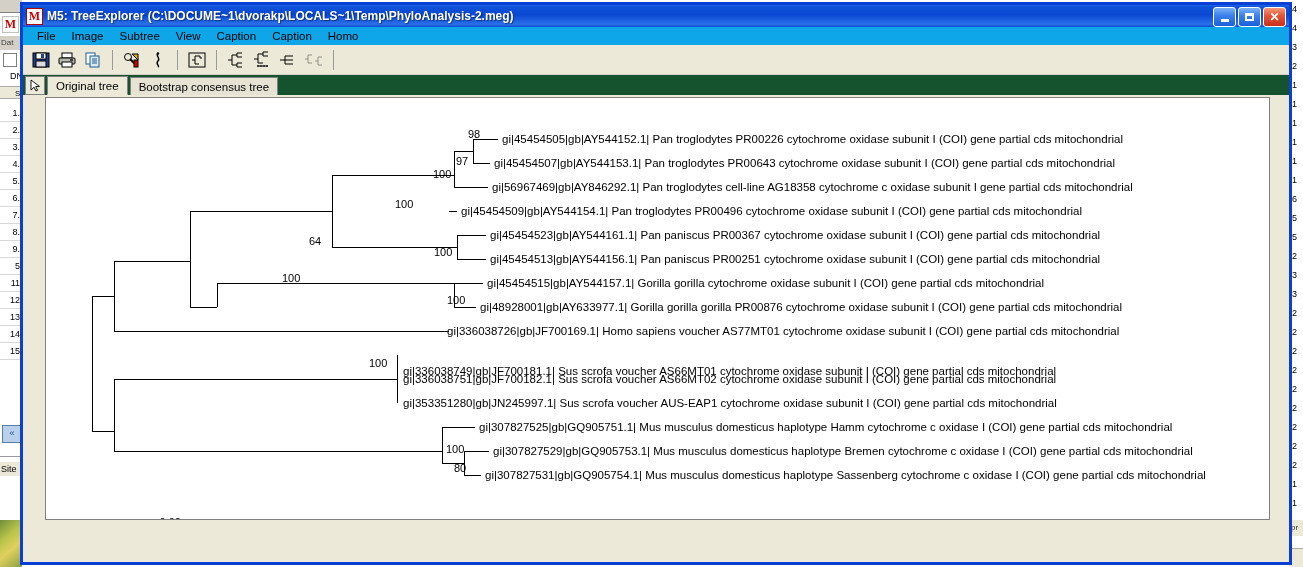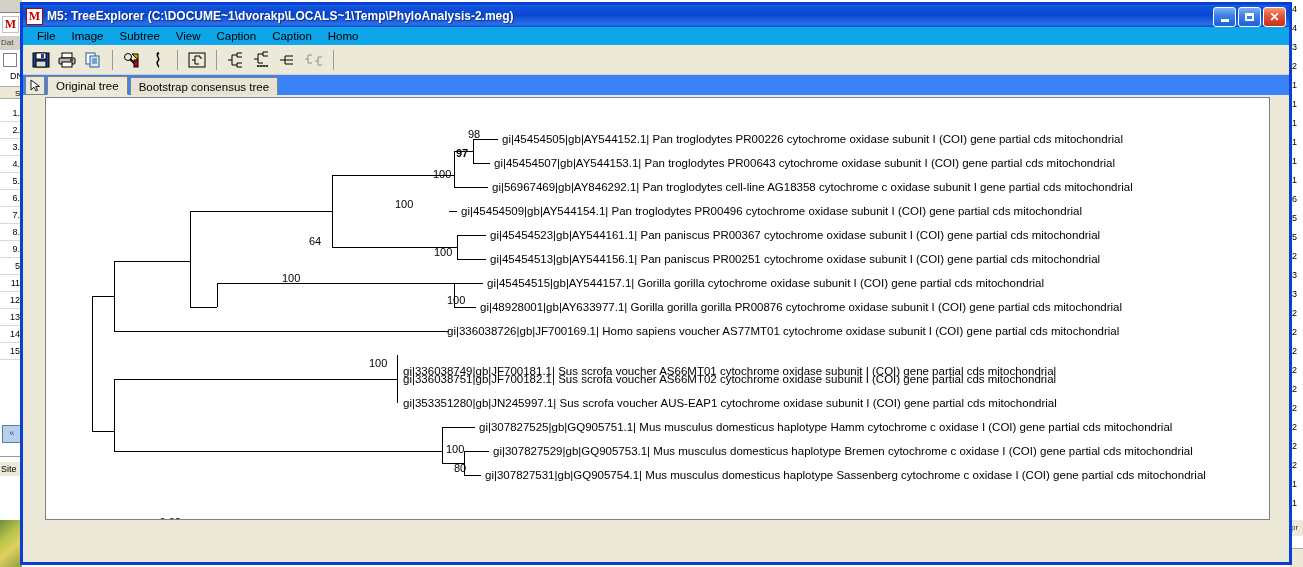--- a/index.html
+++ b/index.html
@@ -67,21 +67,21 @@
   #titlebar .tb-btn .maxglyph{width:9px;height:8px;border:2px solid #fff;border-top-width:3px;box-sizing:border-box;}
 
   #menubar{height:18px;background:#0ea5e9;display:flex;align-items:center;padding-left:6px;border-bottom:1px solid #ece9d8;}
   #menubar .mi{font-size:11.5px;color:#000;padding:1px 8px;white-space:nowrap;}
 
   #toolbar{height:28px;background:#ece9d8;display:flex;align-items:center;padding-left:6px;gap:2px;
      border-bottom:1px solid #d4d0c8;}
   .tbtn{width:24px;height:24px;display:flex;align-items:center;justify-content:center;}
   .tsep{width:1px;height:20px;background:#9a9a9a;margin:0 5px;}
 
-  #tabstrip{height:20px;background:#3b82f6;display:flex;align-items:flex-end;padding-left:2px;position:relative;}
+  #tabstrip{height:20px;background:#14532d;display:flex;align-items:flex-end;padding-left:2px;position:relative;}
   #tabstrip .arrowbox{width:20px;height:19px;border:1px solid #808080;background:#ece9d8;
      display:flex;align-items:center;justify-content:center;margin-right:2px;box-sizing:border-box;}
   .tab{
     height:18px;border:1px solid #808080;border-bottom:none;background:#ece9d8;
     font-size:11.5px;color:#000;padding:0 8px;display:flex;align-items:center;box-sizing:border-box;
   }
   .tab.active{background:#ece9d8;border-bottom:1px solid #ece9d8;height:19px;font-weight:normal;}
   .tab.inactive{margin-left:2px;background:#e6e2d4;}
 
   #canvaswrap{
@@ -336,21 +336,21 @@
         <div class="leaf-label" style="left: 401px; top: 227px;">gi|336038726|gb|JF700169.1| Homo sapiens voucher AS77MT01 cytochrome oxidase subunit I (COI) gene partial cds mitochondrial</div>
         <div class="leaf-label" style="left: 357px; top: 251px; margin-top: 16px;">gi|336038749|gb|JF700181.1| Sus scrofa voucher AS66MT01 cytochrome oxidase subunit I (COI) gene partial cds mitochondrial</div>
         <div class="leaf-label" style="left: 357px; top: 275px;">gi|336038751|gb|JF700182.1| Sus scrofa voucher AS66MT02 cytochrome oxidase subunit I (COI) gene partial cds mitochondrial</div>
         <div class="leaf-label" style="left: 357px; top: 299px;">gi|353351280|gb|JN245997.1| Sus scrofa voucher AUS-EAP1 cytochrome oxidase subunit I (COI) gene partial cds mitochondrial</div>
         <div class="leaf-label" style="left: 433px; top: 323px;">gi|307827525|gb|GQ905751.1| Mus musculus domesticus haplotype Hamm cytochrome c oxidase I (COI) gene partial cds mitochondrial</div>
         <div class="leaf-label" style="left: 447px; top: 347px;">gi|307827529|gb|GQ905753.1| Mus musculus domesticus haplotype Bremen cytochrome c oxidase I (COI) gene partial cds mitochondrial</div>
         <div class="leaf-label" style="left: 439px; top: 371px;">gi|307827531|gb|GQ905754.1| Mus musculus domesticus haplotype Sassenberg cytochrome c oxidase I (COI) gene partial cds mitochondrial</div>
       </div>
     <div id="bs-labels">
         <div class="bs-label" style="left: 422px; top: 31px;">98</div>
-        <div class="bs-label" style="left: 410px; top: 50px; font-weight: bold;">97</div>
+        <div class="bs-label" style="left: 410px; top: 58px;">97</div>
         <div class="bs-label" style="left: 387px; top: 71px;">100</div>
         <div class="bs-label" style="left: 349px; top: 101px;">100</div>
         <div class="bs-label" style="left: 263px; top: 138px;">64</div>
         <div class="bs-label" style="left: 388px; top: 149px;">100</div>
         <div class="bs-label" style="left: 236px; top: 175px;">100</div>
         <div class="bs-label" style="left: 401px; top: 197px;">100</div>
         <div class="bs-label" style="left: 323px; top: 260px;">100</div>
         <div class="bs-label" style="left: 400px; top: 346px;">100</div>
         <div class="bs-label" style="left: 408px; top: 365px;">80</div>
       </div>

